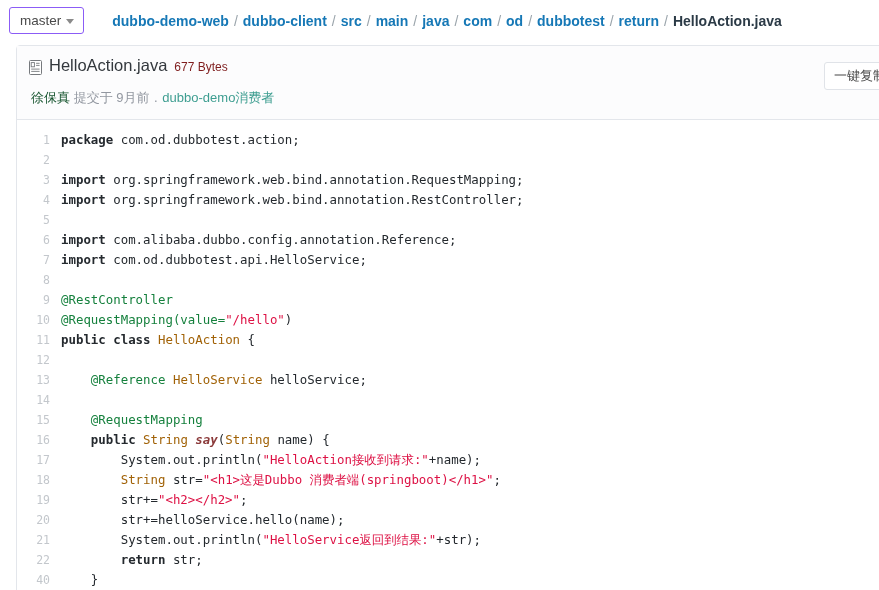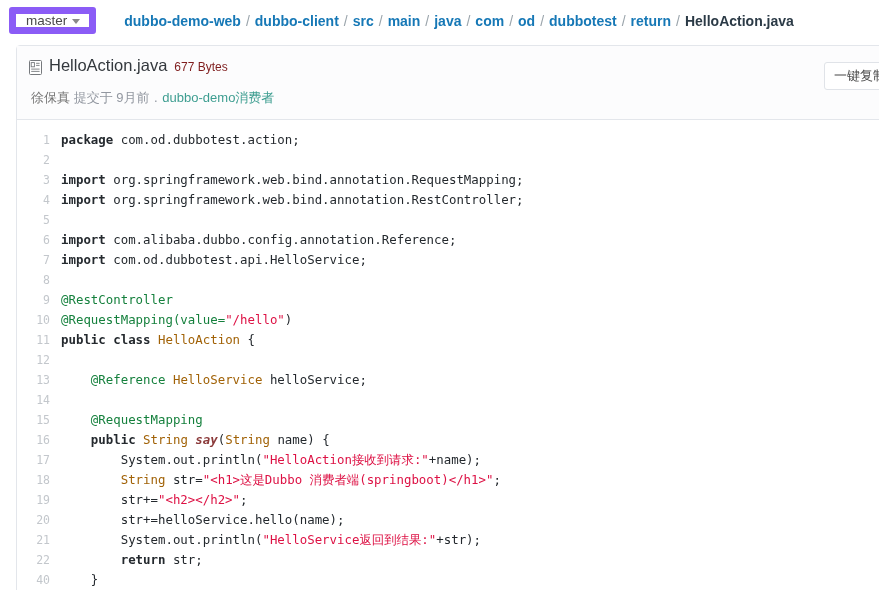--- a/index.html
+++ b/index.html
@@ -23,21 +23,21 @@
     width: 879px;
     height: 41px;
     display: flex;
     align-items: center;
     background: #ffffff;
   }
   #branch-button {
     margin-left: 9px;
     height: 27px;
     padding: 0 9px 0 10px;
-    border: 7px solid #8b5cf6;
+    border: 1px solid #8b5cf6;
     border-radius: 3px;
     background: #ffffff;
     display: flex;
     align-items: center;
     gap: 5px;
     font-size: 13.5px;
     color: #4a4a4a;
     cursor: pointer;
     box-sizing: border-box;
   }
@@ -116,21 +116,21 @@
     color: #7f1d1d;
   }
   #commit-row {
     position: absolute;
     left: 14px;
     top: 43px;
     font-size: 13px;
     color: #9297a0;
     white-space: nowrap;
   }
-  #commit-row .author { color: #737373; }
+  #commit-row .author { color: #14532d; }
   #commit-row .when { color: #9297a0; }
   #commit-row .dot { color: #9297a0; margin: 0 1px; }
   #commit-row .msg { color: #3e9e91; cursor: pointer; }
   #copy-button {
     position: absolute;
     right: 19px;
     top: 16px;
     height: 28px;
     padding: 0 9px;
     border: 1px solid #e0e3e8;

